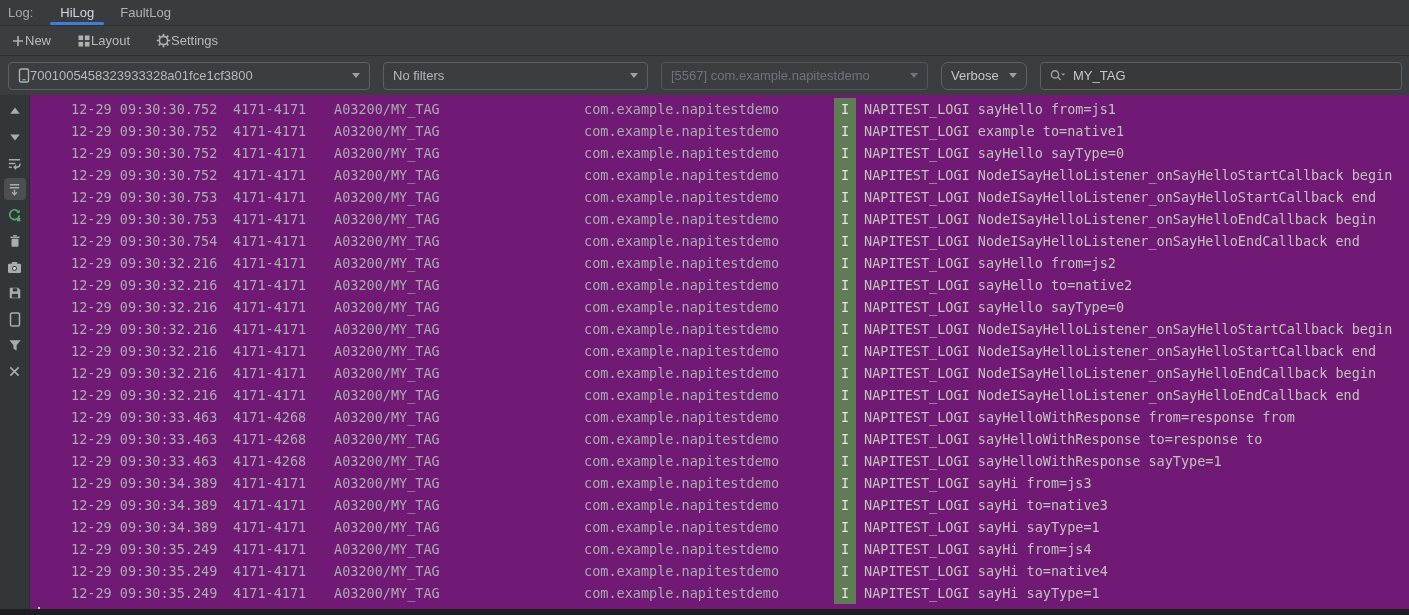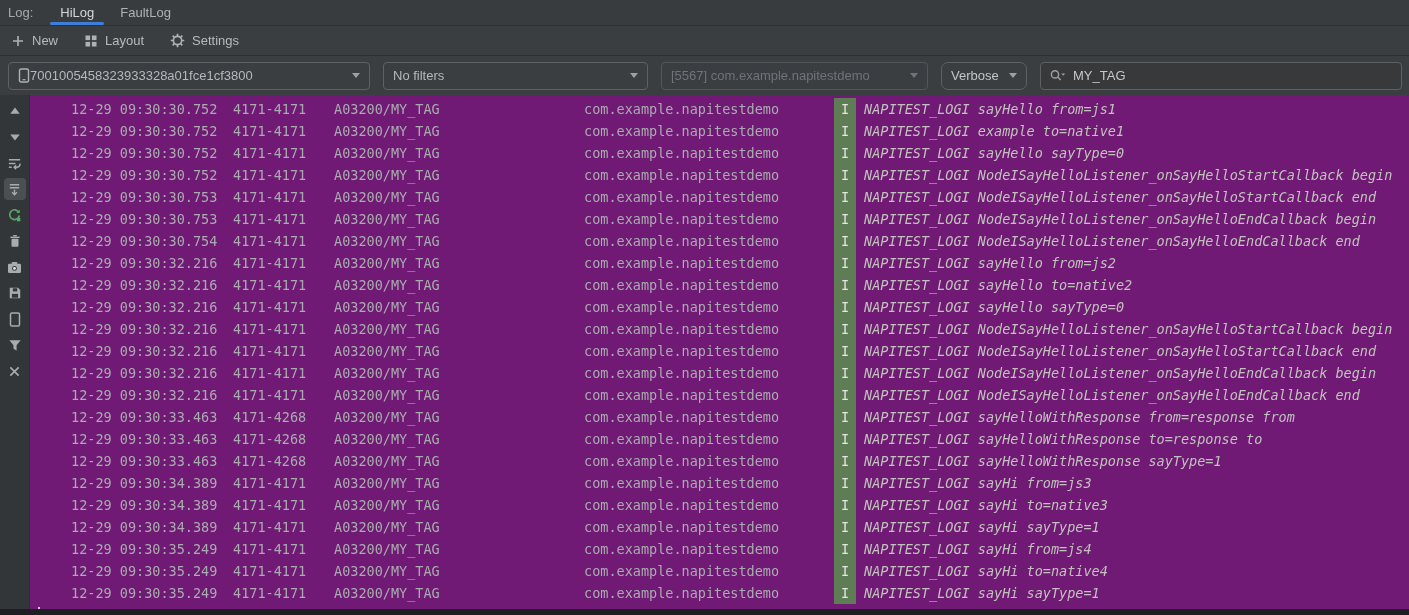--- a/index.html
+++ b/index.html
@@ -14,21 +14,21 @@
     display:flex; align-items:stretch; padding-left:8px; }
   .log-label { color:#A7AAAD; font-size:13px; display:flex; align-items:center; margin-right:14px; }
   .tab { position:relative; display:flex; align-items:center; padding:0 13px;
     font-size:13px; color:#AFB2B5; cursor:default; }
   .tab.active { color:#D2D6DA; }
   .tab.active::after { content:""; position:absolute; left:3px; right:3px; bottom:0;
     height:3px; background:#3D7EDB; border-radius:1.5px; }
   
   .toolbar { height:29px; background:#3B3E41; display:flex; align-items:center;
     gap:22px; padding-left:9px; }
-  .tbtn { display:flex; align-items:center; gap:7px; color:#B6BABD; font-size:13px; height:24px; padding:0 2px; border-radius:3px; }
+  .tbtn { display:flex; align-items:center; color:#B6BABD; font-size:13px; height:24px; padding:0 2px; border-radius:3px; }
   .tbtn svg { display:block; }
   
   .filter-bar { height:40px; background:#3B3E41; border-top:1px solid #2C2E30;
     display:flex; align-items:center; padding:0 7px 0 8px; gap:13px; }
   .combo { height:28px; border:1px solid #5E6163; border-radius:4px; background:transparent;
     display:flex; align-items:center; padding:0 9px; font-size:13px; color:#B3B9BD; }
   .combo .val { white-space:nowrap; overflow:hidden; text-overflow:ellipsis; flex:1; }
   .arrow { width:0; height:0; border-left:4px solid transparent; border-right:4px solid transparent;
     border-top:5px solid #9EA1A3; flex:0 0 auto; }
   .combo.disabled { color:#6E747B; border-color:#54575A; }
@@ -46,21 +46,21 @@
   .gbtn svg { display:block; }
   
   .log { flex:1; overflow:hidden; padding-top:3px;
     font-family:"DejaVu Sans Mono", monospace; font-size:13.5px; }
   .lrow { height:22px; line-height:22px; display:flex; white-space:pre;padding-left:32px; }
   .c-time { width:162px; margin-left:9px; color:#A9ACAE; }
   .c-pid  { width:101px; color:#A9ACAE; }
   .c-tag  { width:250px; color:#A9ACAE; }
   .c-pkg  { width:250px; color:#A9ACAE; }
   .badge  { width:22px; background:#5E7D54; color:#E3E5E0; text-align:center; flex:0 0 auto; }
-  .c-msg  { margin-left:8px; color:#C0C2BB;font-style:italic; }
+  .c-msg  { margin-left:8px; color:#C0C2BB; }
   .caret { width:2px; height:15px; background:#C8CACC; margin:3px 0 0 8px; }
 </style>
 </head>
 <body>
 
 <div class="app">
 
   <div class="tab-bar">
     <span class="log-label">Log:</span>
     <div class="tab active">

